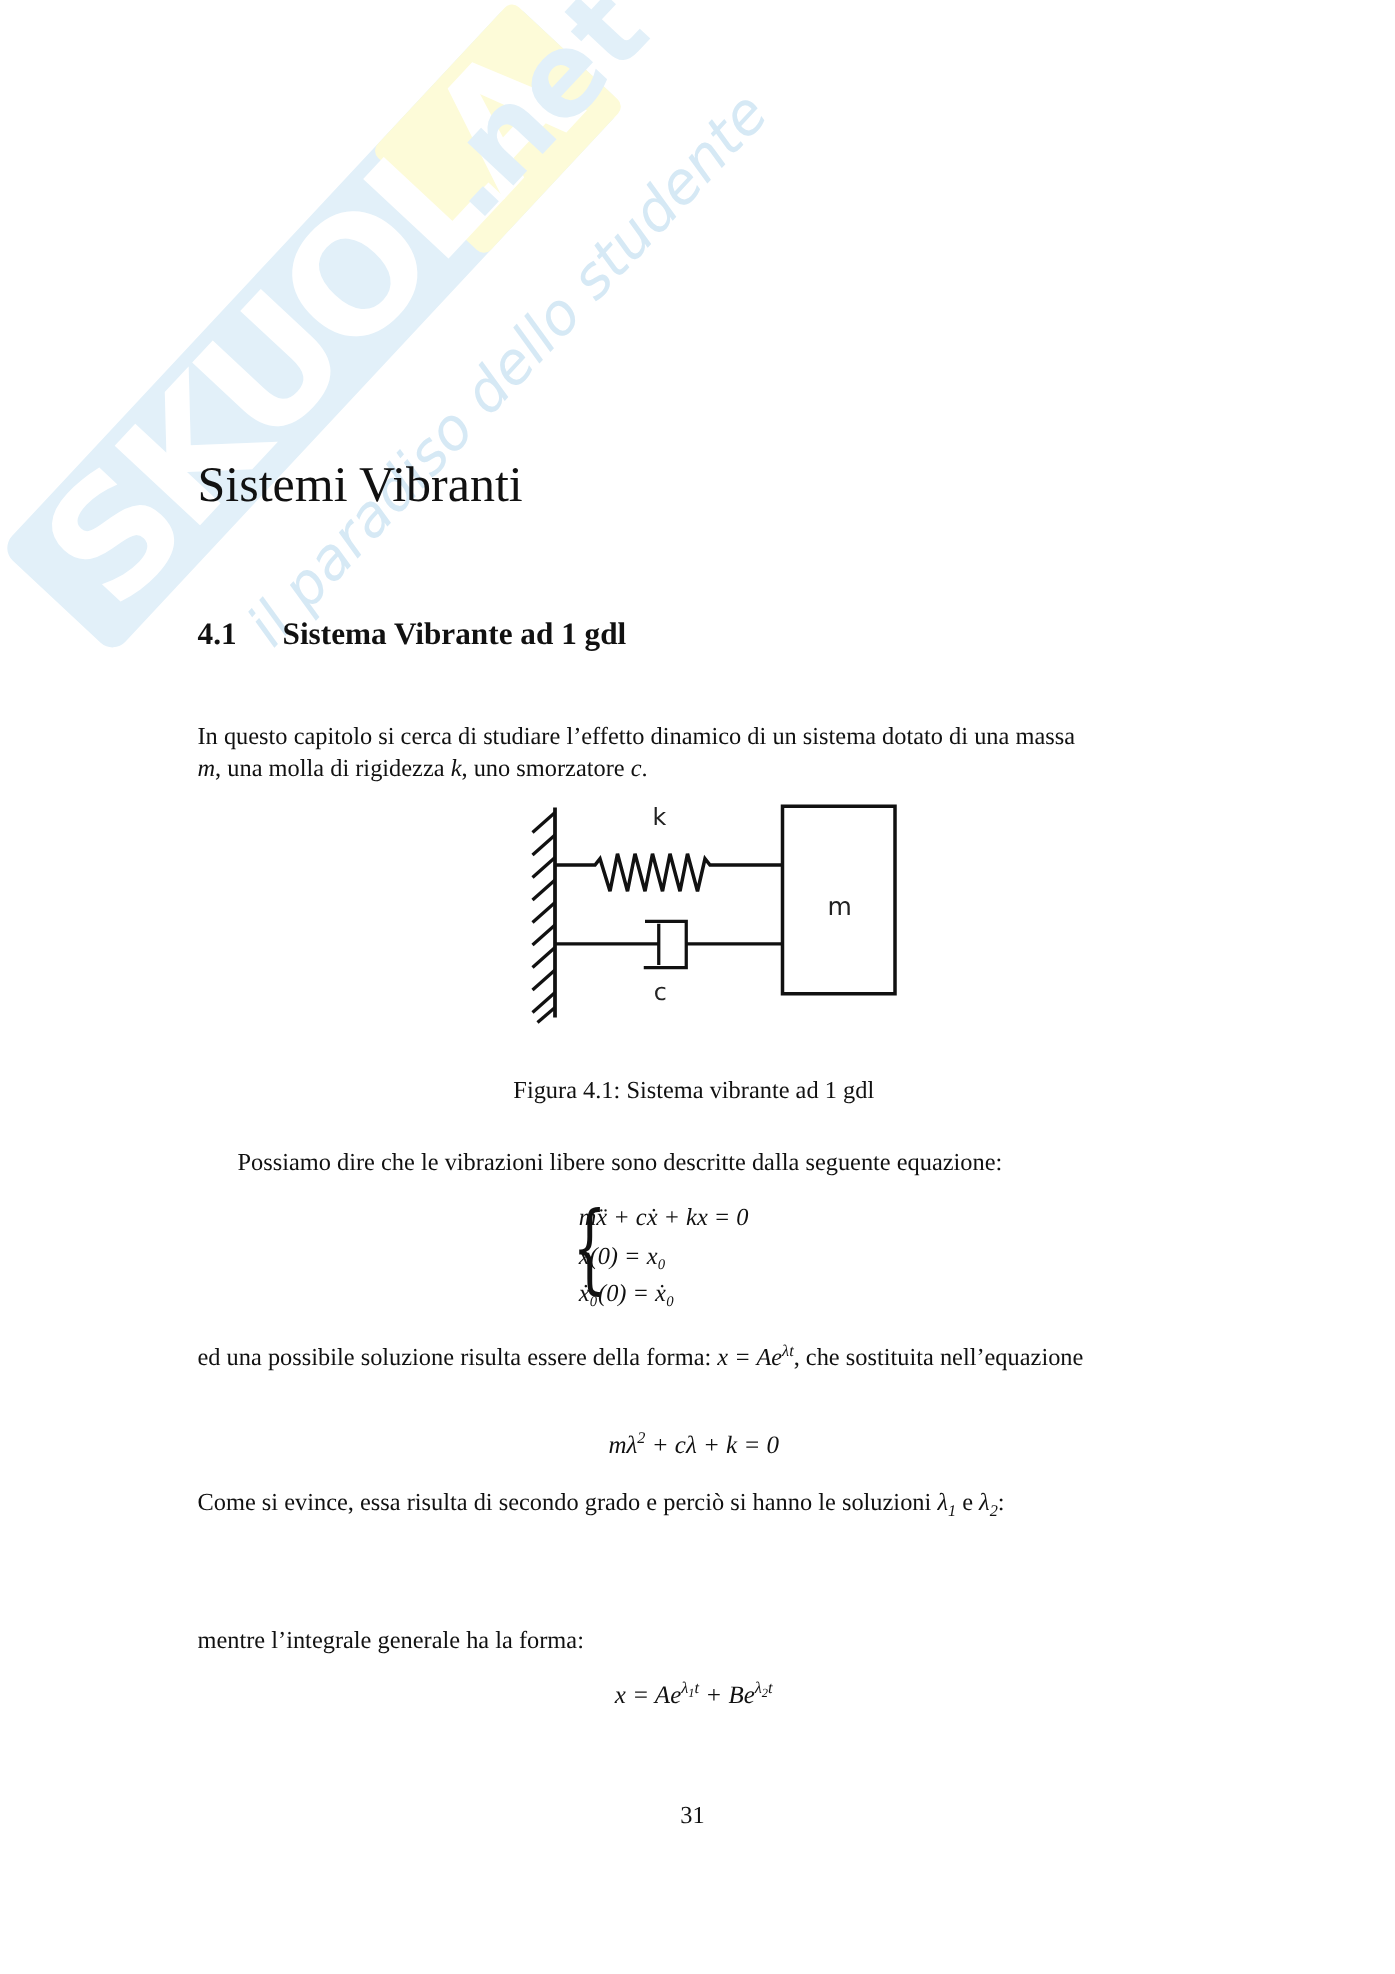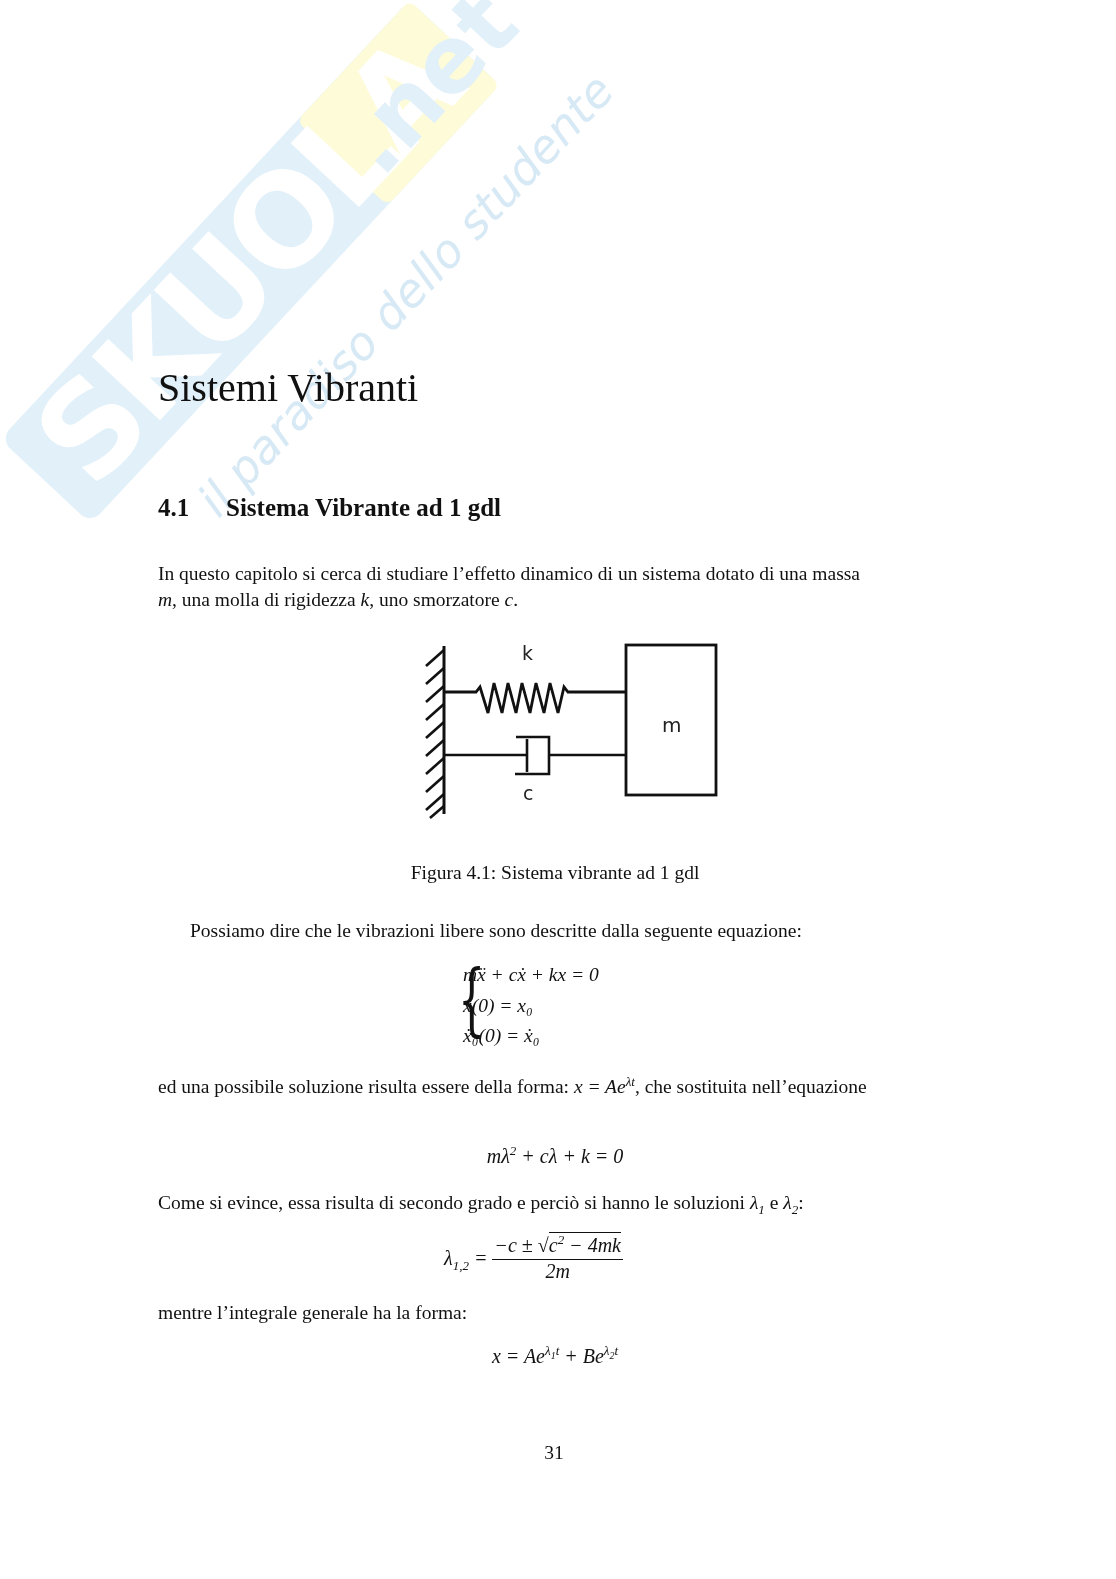--- a/index.html
+++ b/index.html
@@ -54,21 +54,21 @@
   </svg>
 
   <div class="content">
 
     <div class="abs chapter-title">Sistemi Vibranti</div>
 
     <div class="abs section-title">
       <span class="num">4.1</span><span>Sistema Vibrante ad 1 gdl</span>
     </div>
 
-    <div class="abs p" style="left:158px; top:561px;">
+    <div class="abs p" style="left:158px; top:577px;">
       <div>In questo capitolo si cerca di studiare l’effetto dinamico di un sistema dotato di una massa</div>
       <div><span class="m">m</span><span>, una molla di rigidezza </span><span class="m">k</span><span>, uno smorzatore </span><span class="m">c</span><span>.</span></div>
     </div>
 
     <svg class="abs" style="left:418px; top:636px;" width="310" height="185" viewBox="0 0 310 185">
       <g stroke="#111" stroke-width="3" fill="none">
 
         <line x1="26" y1="10" x2="26" y2="178"></line>
         <g stroke-width="2.6">
           <line x1="26" y1="14" x2="8" y2="30"></line>
@@ -111,27 +111,20 @@
     </div>
 
     <div class="abs p" style="left:158px; top:1074px;">
       <div><span>ed una possibile soluzione risulta essere della forma: </span><span class="m">x = Ae<sup>λt</sup></span><span>, che sostituita nell’equazione</span></div>
     </div>
 
     <div class="abs eq-center m" style="top:1145px;">mλ<sup>2</sup> + cλ + k = 0</div>
 
     <div class="abs p" style="left:158px; top:1190px;"><span>Come si evince, essa risulta di secondo grado e perciò si hanno le soluzioni </span><span class="m">λ<sub>1</sub></span> e <span class="m">λ<sub>2</sub></span><span>:</span></div>
 
-    <div class="abs" style="left:444px; top:1234px; font-size:20px; font-family:'Liberation Serif', serif;">
-      <span class="m" style="vertical-align:middle;">λ<sub>1,2</sub> = </span>
-      <span class="frac">
-        <span class="num m">−c ± √<span class="sqrt-bar">c<sup>2</sup> − 4mk</span></span>
-        <span class="den m">2m</span>
-      </span>
-    </div>
 
     <div class="abs p" style="left:158px; top:1300px;">mentre l’integrale generale ha la forma:</div>
 
     <div class="abs eq-center m" style="top:1345px;">x = Ae<sup>λ<sub style="font-size:10px">1</sub>t</sup> + Be<sup>λ<sub style="font-size:10px">2</sub>t</sup></div>
 
 
     <div class="abs page-number">31</div>
   </div>
 </div>
 

